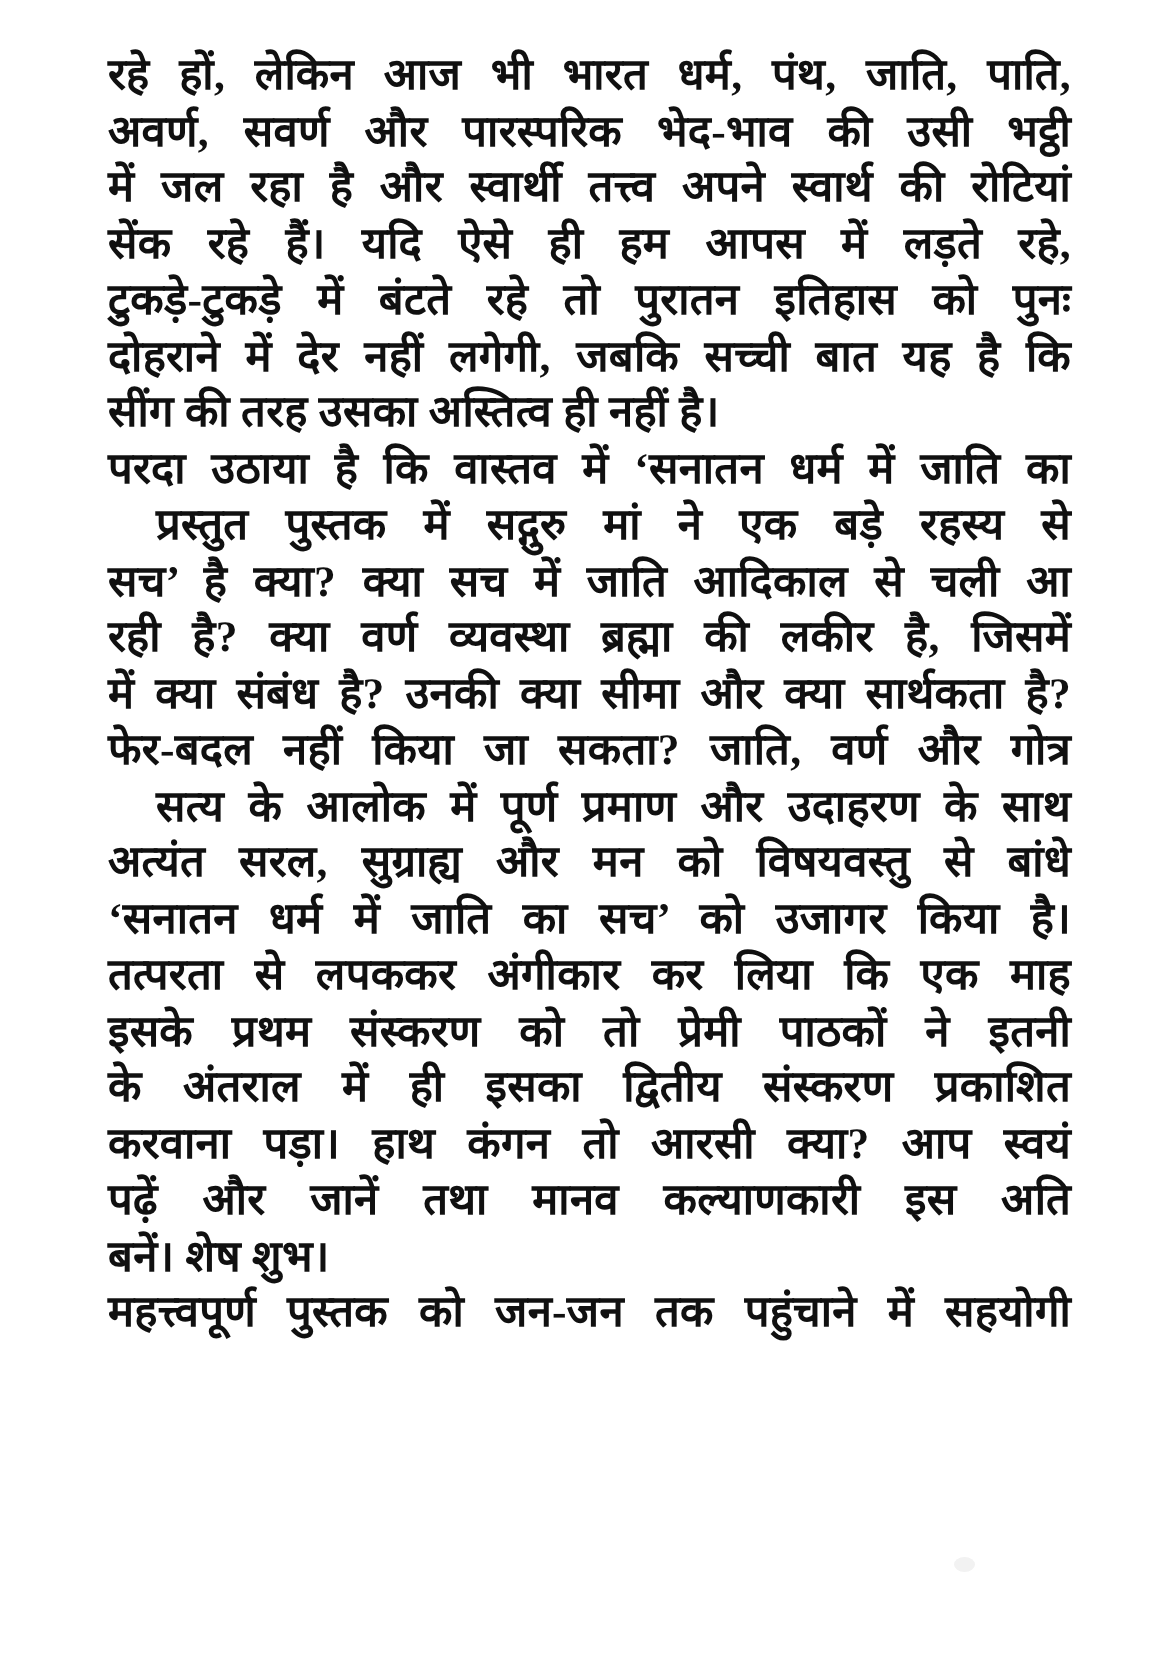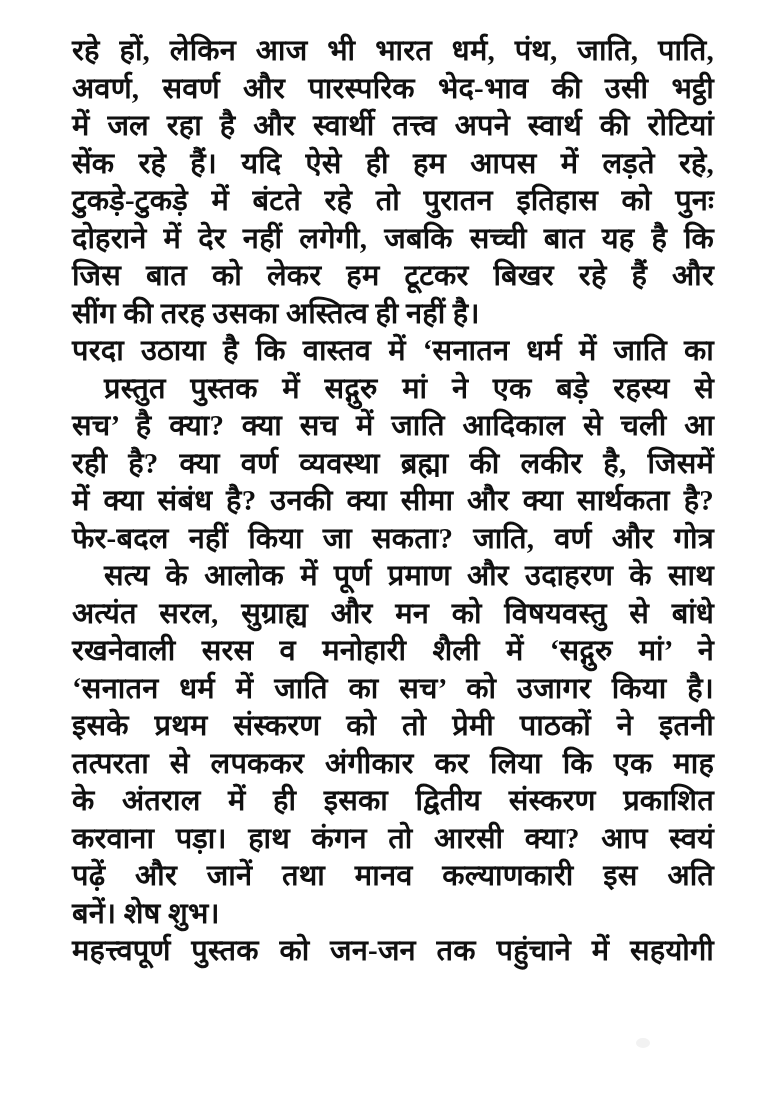--- a/index.html
+++ b/index.html
@@ -54,36 +54,34 @@
 
 <div class="page">
   <div class="textblock">
 
     <div class="line">रहे हों, लेकिन आज भी भारत धर्म, पंथ, जाति, पाति,</div>
     <div class="line">अवर्ण, सवर्ण और पारस्परिक भेद-भाव की उसी भट्ठी</div>
     <div class="line">में जल रहा है और स्वार्थी तत्त्व अपने स्वार्थ की रोटियां</div>
     <div class="line">सेंक रहे हैं। यदि ऐसे ही हम आपस में लड़ते रहे,</div>
     <div class="line">टुकड़े-टुकड़े में बंटते रहे तो पुरातन इतिहास को पुनः</div>
     <div class="line">दोहराने में देर नहीं लगेगी, जबकि सच्ची बात यह है कि</div>
-    <div class="line">जिस बात को लेकर हम टूटकर बिखर रहे हैं और</div>
     <div class="line end">सींग की तरह उसका अस्तित्व ही नहीं है।</div>
 
     <div class="line">परदा उठाया है कि वास्तव में ‘सनातन धर्म में जाति का</div>
     <div class="line indent">प्रस्तुत पुस्तक में सद्गुरु मां ने एक बड़े रहस्य से</div>
     <div class="line">सच’ है क्या? क्या सच में जाति आदिकाल से चली आ</div>
     <div class="line">रही है? क्या वर्ण व्यवस्था ब्रह्मा की लकीर है, जिसमें</div>
     <div class="line">में क्या संबंध है? उनकी क्या सीमा और क्या सार्थकता है?</div>
     <div class="line">फेर-बदल नहीं किया जा सकता? जाति, वर्ण और गोत्र</div>
 
     <div class="line indent">सत्य के आलोक में पूर्ण प्रमाण और उदाहरण के साथ</div>
     <div class="line">अत्यंत सरल, सुग्राह्य और मन को विषयवस्तु से बांधे</div>
-    <div class="line">रखनेवाली सरस व मनोहारी शैली में ‘सद्गुरु मां’ ने</div>
     <div class="line">‘सनातन धर्म में जाति का सच’ को उजागर किया है।</div>
+    <div class="line">तत्परता से लपककर अंगीकार कर लिया कि एक माह</div>
     <div class="line">इसके प्रथम संस्करण को तो प्रेमी पाठकों ने इतनी</div>
-    <div class="line">तत्परता से लपककर अंगीकार कर लिया कि एक माह</div>
     <div class="line">के अंतराल में ही इसका द्वितीय संस्करण प्रकाशित</div>
     <div class="line">करवाना पड़ा। हाथ कंगन तो आरसी क्या? आप स्वयं</div>
     <div class="line">पढ़ें और जानें तथा मानव कल्याणकारी इस अति</div>
     <div class="line end">बनें। शेष शुभ।</div>
     <div class="line">महत्त्वपूर्ण पुस्तक को जन-जन तक पहुंचाने में सहयोगी</div>
   </div>
   <div class="smudge"></div>
 </div>
 
 </body></html>

